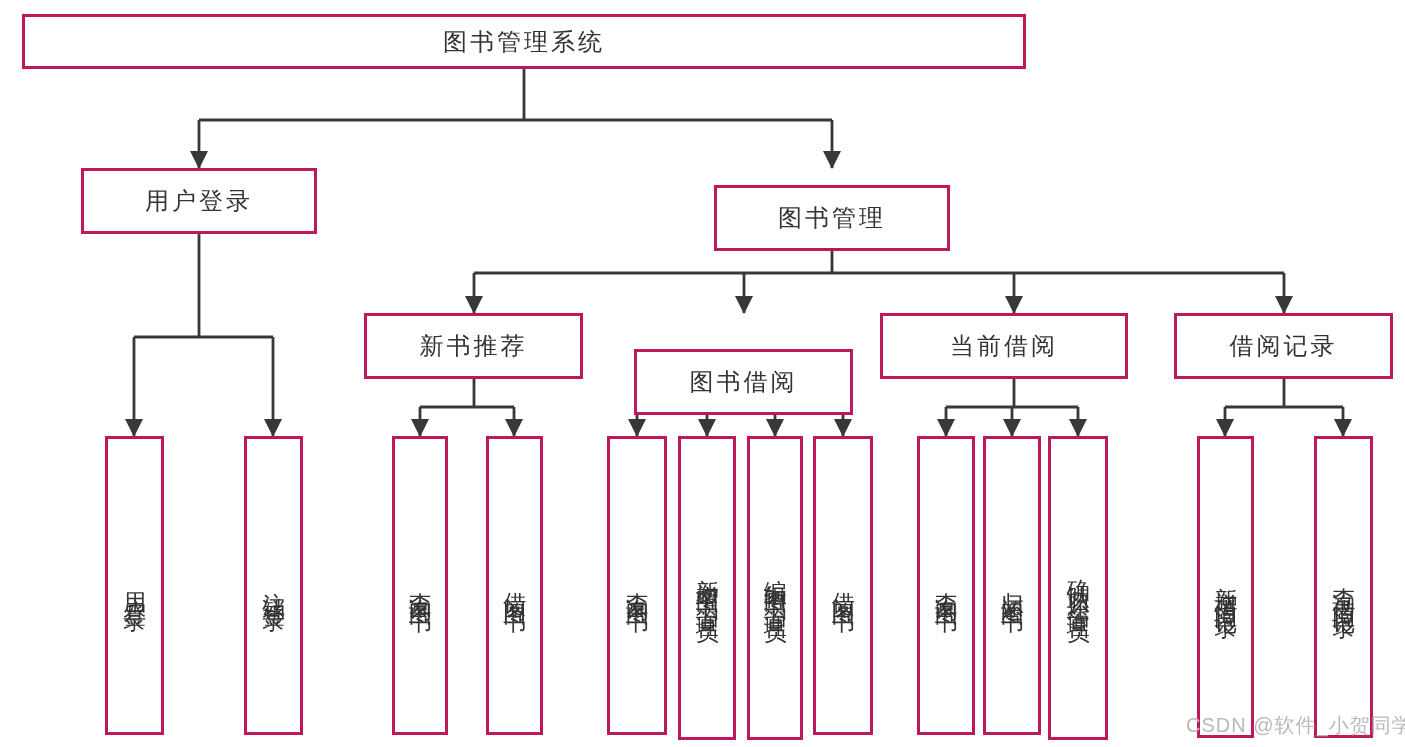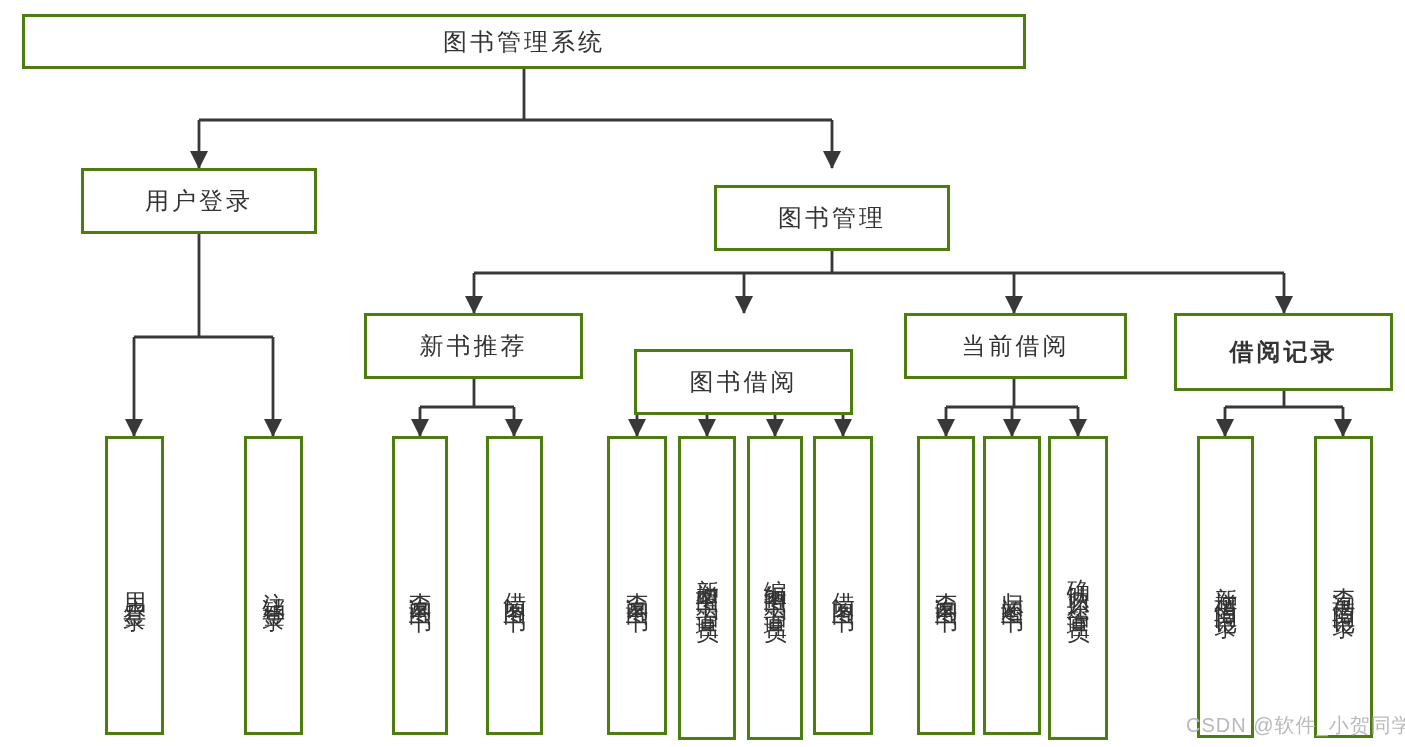--- a/index.html
+++ b/index.html
@@ -5,21 +5,21 @@
   html,body { margin:0; padding:0; background:#ffffff; }
   .canvas {
     position:relative; width:1405px; height:747px; overflow:hidden;
     background:#ffffff;
     font-family:"Liberation Sans","DejaVu Sans",sans-serif;
   }
   svg.connectors { position:absolute; left:0; top:0; z-index:0; }
   svg.connectors path { stroke:#383838; stroke-width:2.8; fill:none; }
   .node {
     position:absolute; box-sizing:border-box; z-index:1;
-    background:#ffffff; border:3px solid #4d7c0f;
+    background:#ffffff; border:3px solid #be185d;
     display:flex; align-items:center; justify-content:center;
     color:#333333;
   }
   .hbox { font-size:24px; letter-spacing:3px; white-space:nowrap; }
   .vbox {
     font-size:23px; letter-spacing:6px;
     writing-mode:vertical-rl; text-orientation:mixed;
     line-height:1.1;
   }
   .watermark {
@@ -87,22 +87,22 @@
     </g>
   </svg>
 
   <div class="node hbox" style="left:22px; top:14px; width:1004px; height:55px;">图书管理系统</div>
 
   <div class="node hbox" style="left:81px; top:168px; width:236px; height:66px;">用户登录</div>
   <div class="node hbox" style="left:714px; top:185px; width:236px; height:66px;">图书管理</div>
 
   <div class="node hbox" style="left:364px; top:313px; width:219px; height:66px;">新书推荐</div>
   <div class="node hbox" style="left:634px; top:313px; width:219px; height:66px;margin-top:36px;">图书借阅</div>
-  <div class="node hbox" style="left:904px; top:313px; width:223px; height:66px;">当前借阅</div>
-  <div class="node hbox" style="left:1174px; top:313px; width:219px; height:78px;font-weight:bold;">借阅记录</div>
+  <div class="node hbox" style="left:880px; top:313px; width:248px; height:66px;">当前借阅</div>
+  <div class="node hbox" style="left:1174px; top:313px; width:219px; height:66px;">借阅记录</div>
 
   <div class="node vbox" style="left:105px; top:436px; width:59px; height:299px;">用户登录</div>
   <div class="node vbox" style="left:244px; top:436px; width:59px; height:299px;">注销登录</div>
 
   <div class="node vbox" style="left:392px; top:436px; width:56px; height:299px;">查询图书</div>
   <div class="node vbox" style="left:486px; top:436px; width:57px; height:299px;">借阅图书</div>
 
   <div class="node vbox" style="left:607px; top:436px; width:60px; height:299px;">查询图书</div>
   <div class="node vbox" style="left:678px; top:436px; width:58px; height:304px;">新增图书（管理员）</div>
   <div class="node vbox" style="left:747px; top:436px; width:56px; height:304px;">编辑图书（管理员）</div>

